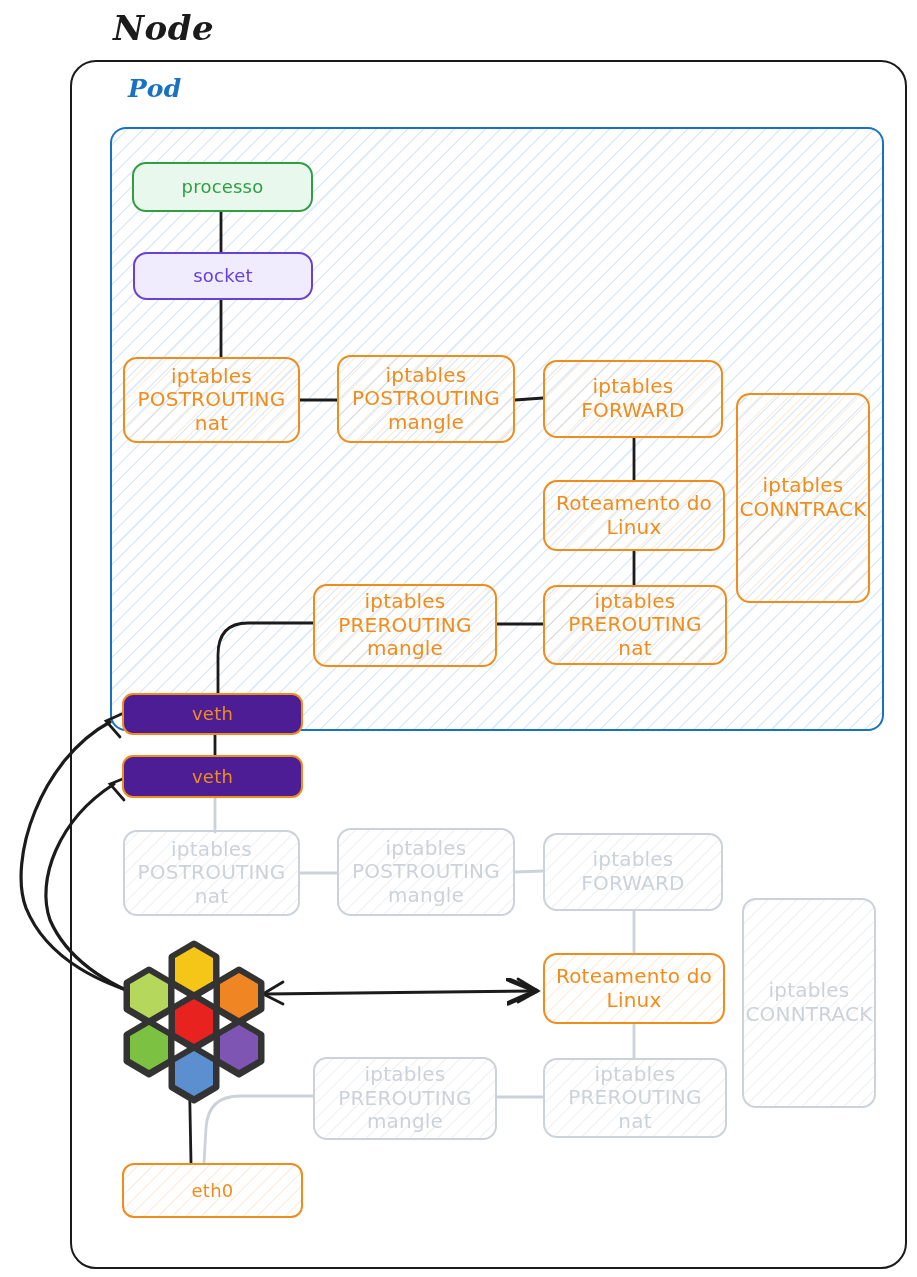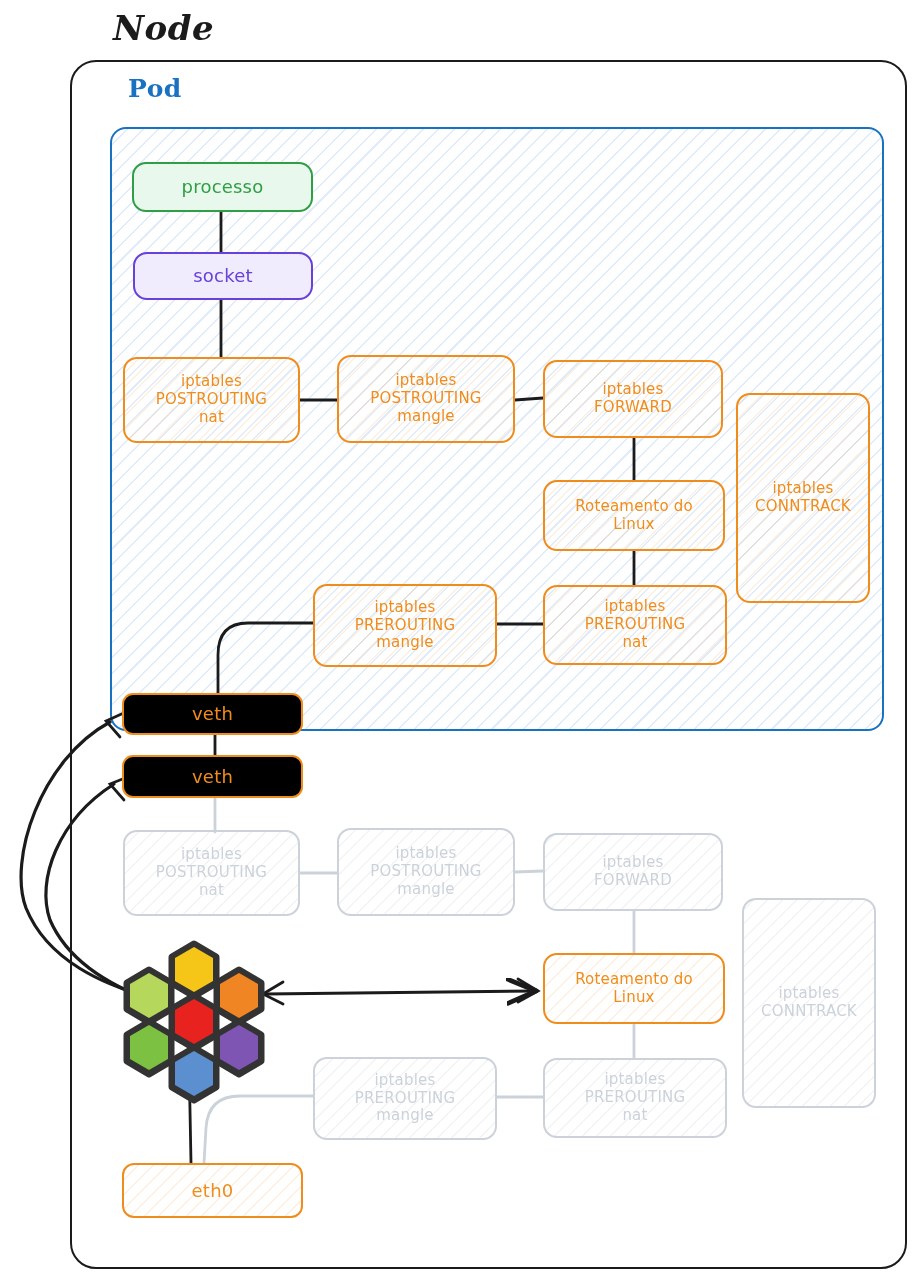--- a/index.html
+++ b/index.html
@@ -22,47 +22,47 @@
     position:absolute;left:110px;top:127px;width:770px;height:600px;
     border:2.4px solid #1971c2;border-radius:16px;
     background:repeating-linear-gradient(-45deg,
        rgba(34,120,212,.14) 0 1.5px, rgba(255,255,255,0) 1.5px 11px);
     z-index:1;
   }
   .label{position:absolute;z-index:8;white-space:pre;}
   .label-node{left:113px;top:8px;font-size:34px;color:#1b1b1b;
       font-family:"DejaVu Serif",serif;font-style:italic;font-weight:600;letter-spacing:.5px;}
   .label-pod{left:128px;top:74px;font-size:25px;color:#1971c2;
-      font-family:"DejaVu Serif",serif;font-weight:600;letter-spacing:.5px;}
+      font-family:"DejaVu Serif",serif;font-style:italic;font-weight:600;letter-spacing:.5px;}
 
   .nbox{
     position:absolute;box-sizing:border-box;display:flex;
     align-items:center;justify-content:center;text-align:center;
     border-radius:14px;border-width:2.6px;border-style:solid;
     font-family:"DejaVu Sans",sans-serif;line-height:1.18;
     z-index:4;letter-spacing:.2px;
   }
   .nbox .txt{display:block;width:100%;white-space:pre-line;}
 
   .b-green{border-color:#2f9e44;background:#e9f8ec;color:#2f9e44;}
   .b-purple{border-color:#6741d9;background:#f0ebfd;color:#6741d9;}
   .b-orange{
     border-color:#f08c1b;color:#f08c1b;
     background:repeating-linear-gradient(-45deg,
       rgba(240,140,27,.13) 0 1.4px, rgba(255,255,255,0) 1.4px 10px);
   }
   .b-orange-fill{
-    border-color:#f08c1b;color:#f08c1b;background:#000000;
+    border-color:#f08c1b;color:#f08c1b;background:#4c1d95;
   }
   .b-faded{
     border-color:#ccd2da;color:#ccd2da;
     background:repeating-linear-gradient(-45deg,
       rgba(190,198,208,.20) 0 1.4px, rgba(255,255,255,0) 1.4px 10px);
   }
-  .sz-17{font-size:15px;}
+  .sz-17{font-size:20px;}
   .sz-18{font-size:18px;}
 </style>
 </head>
 <body>
 
 <div id="stage">
 
   <div class="node-box"></div>
   <div class="pod-box"></div>
 

